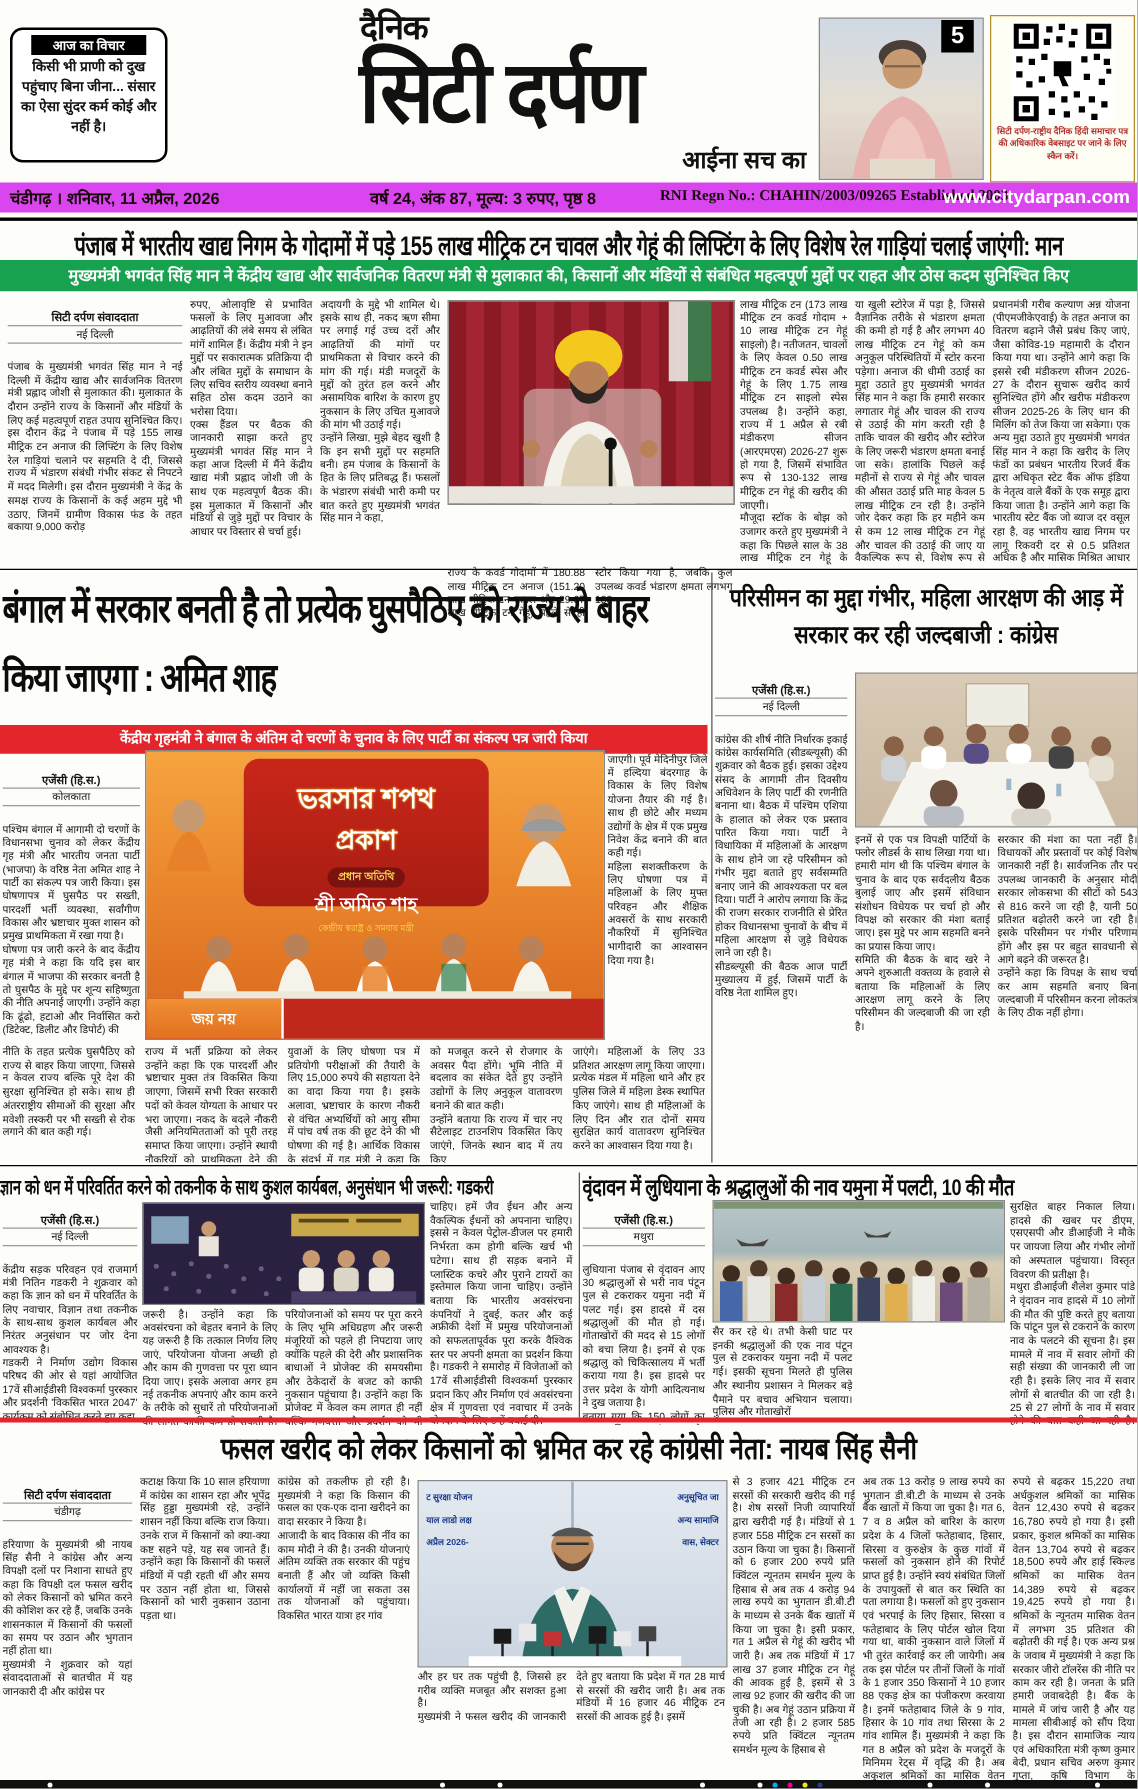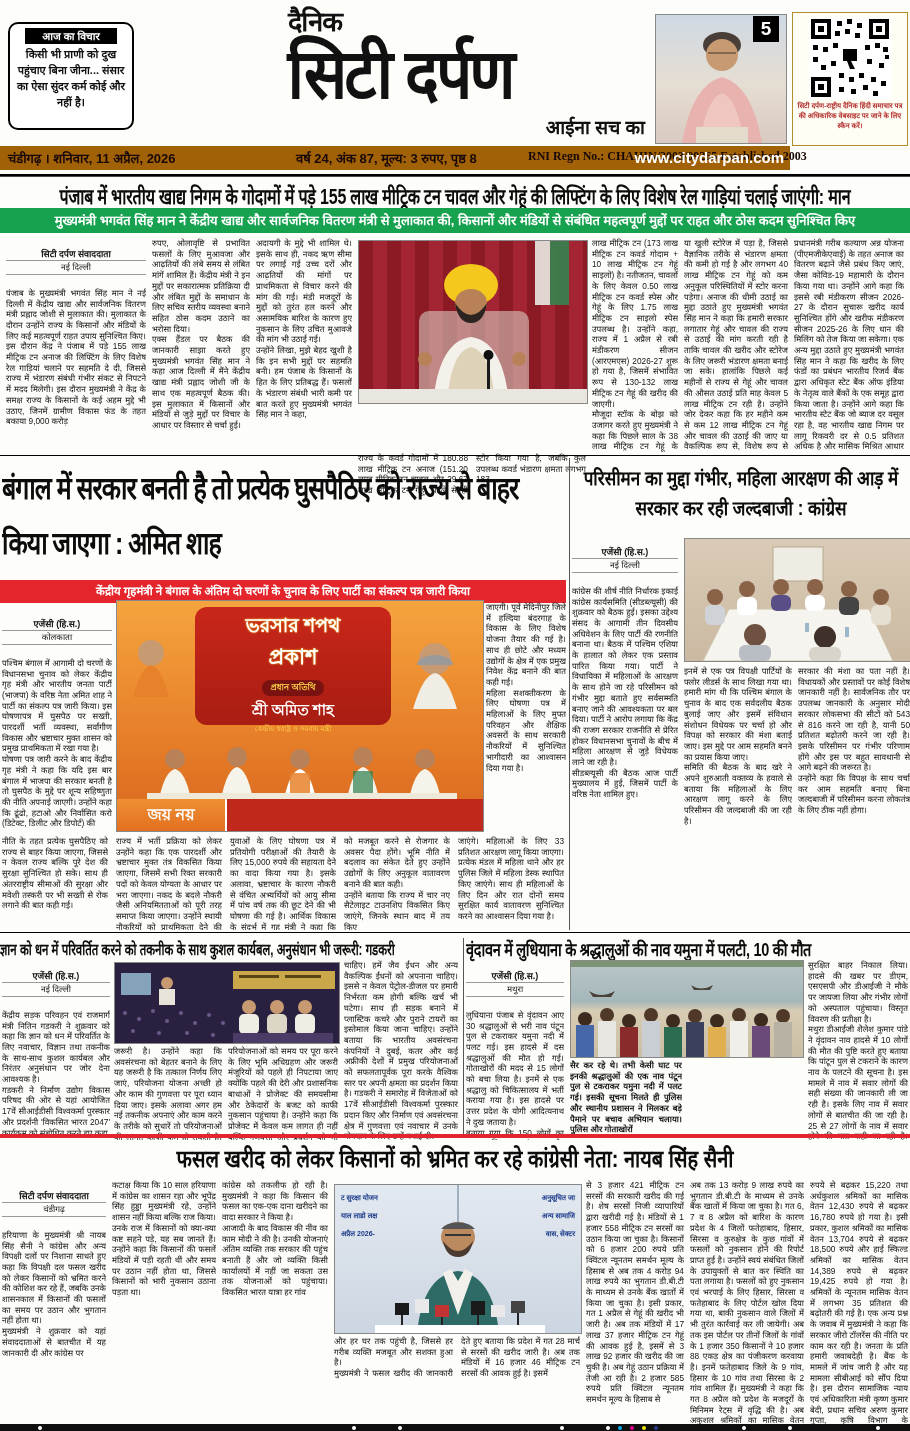--- a/index.html
+++ b/index.html
@@ -11,21 +11,21 @@
   .quote-title{display:block;margin:4px auto 0;width:92px;background:#000;color:#fff;font-size:10.5px;font-weight:bold;text-align:center;padding:1px 0;}
   .quote-text{display:block;padding:3px 6px;font-size:11px;font-weight:bold;text-align:center;line-height:1.45;}
   .pre-title{left:165px;top:2px;width:300px;text-align:center;font-size:27px;font-weight:800;letter-spacing:-1px;}
   .mast-title{left:150px;top:22px;width:500px;text-align:center;font-size:64px;font-weight:800;letter-spacing:-3px;line-height:1.5;transform:scaleY(1.08);transform-origin:top;white-space:nowrap;overflow:hidden;}
   .tagline{left:420px;top:114px;width:225px;text-align:right;font-size:19px;font-weight:bold;}
   .portrait{left:655px;top:14px;width:130px;height:128px;border:1px solid #999;overflow:hidden;background:linear-gradient(180deg,#cfd9e4 0%,#e6ded2 55%,#d9c9c2 100%);}
   .page-badge{left:753px;top:16px;width:26px;height:26px;background:#000;color:#fff;font-size:19px;font-weight:800;text-align:center;line-height:26px;z-index:3;}
   .qr-box{left:792px;top:12px;width:114px;height:132px;border:1px solid #b48c2a;background:#fffef4;text-align:center;}
   .qr-svg{display:block;margin:4px auto 2px;}
   .qr-caption{display:block;padding:0 4px;color:#b3302e;font-size:7px;line-height:1.4;font-weight:bold;}
-  .datebar{left:0;top:146px;width:790px;height:24px;background:#a16207;}
+  .datebar{left:0;top:146px;width:910px;height:24px;background:#d946ef;}
   .datebar span{position:absolute;top:3px;font-weight:800;font-size:13px;color:#190808;white-space:nowrap;}
   .d-city{left:8px;}
   .d-issue{left:296px;}
   .d-rni{left:528px;font-size:12px !important;font-family:Liberation Serif, serif;}
   .d-web{right:6px;color:#fff !important;font-size:15px !important;}
   
   .hl{font-weight:800;color:#0c0c0c;overflow:hidden;}
   .lead-hl{left:0;top:174px;width:910px;height:30px;font-size:16px;letter-spacing:-0.2px;white-space:nowrap;text-align:center;transform:scaleY(1.35);transform-origin:top;border-top:2px solid #000;padding-top:3px;}
   .green-bar{left:0;top:208px;width:910px;height:25px;background:#17a24f;color:#fff;font-weight:800;font-size:13px;text-align:center;line-height:25px;white-space:nowrap;overflow:hidden;}
   .red-bar{background:#e4252c;color:#fff;font-weight:800;text-align:center;white-space:nowrap;overflow:hidden;}
@@ -43,27 +43,27 @@
   .bl{white-space:normal;margin-bottom:2px;}
   .bl-name{font-weight:bold;text-align:center;font-size:9px;border-bottom:1px solid #999;padding-bottom:1px;}
   .bl-place{text-align:center;font-size:8.5px;border-bottom:1px solid #999;padding:1px 0;margin-bottom:2px;}
   .cap2{column-count:2;column-gap:8px;}
   
   .photo{position:absolute;border:1px solid #888;overflow:hidden;}
   .mann{background:repeating-linear-gradient(90deg,#8c1a24 0 14px,#a32533 14px 28px);}
   .flagstrip{position:absolute;right:18px;top:0;width:34px;height:64px;background:linear-gradient(90deg,#e9e9e2 0 45%,#37834f 45%);opacity:.9;}
   .rally{background:linear-gradient(180deg,#f5a43f 0%,#e8812a 55%,#d8671f 100%);}
   .rally-panel{position:absolute;left:78px;top:6px;width:196px;height:118px;background:linear-gradient(180deg,#c9261a,#a81d12);border-radius:12px;text-align:center;color:#fff;}
-  .rp-l1{font-size:19px;font-weight:800;color:#fff;text-shadow:0 0 2px #f9d423;margin-top:4px;}
+  .rp-l1{font-size:22px;font-weight:800;color:#fff;text-shadow:0 0 2px #f9d423;margin-top:14px;}
   .rp-l2{font-size:21px;font-weight:800;color:#fff;text-shadow:0 0 2px #f9d423;margin-top:-2px;}
   .rp-badge{display:inline-block;background:#7a1210;color:#ffd84d;font-size:8.5px;font-weight:bold;border-radius:8px;padding:1px 8px;margin-top:3px;}
   .rp-guest{font-size:15px;font-weight:800;color:#fff;margin-top:2px;}
   .rp-gsub{font-size:7px;color:#ffd84d;}
   .rally-strip{position:absolute;left:0;bottom:0;width:100%;height:32px;background:#c0271d;display:flex;align-items:center;}
-  .rs-left{width:108px;height:100%;background:linear-gradient(180deg,#ef8f33,#e2701f);color:#fff;font-size:16px;font-weight:800;text-align:center;line-height:32px;border-right:2px solid #fff;}
+  .rs-left{width:108px;height:100%;background:linear-gradient(180deg,#ef8f33,#e2701f);color:#fff;font-size:12px;font-weight:800;text-align:center;line-height:32px;border-right:2px solid #fff;}
   .rs-right{flex:1;color:#ffd84d;font-size:17px;font-weight:800;text-align:center;line-height:32px;}
   .cwc{background:linear-gradient(180deg,#d9cbb6 0%,#cbb9a2 100%);}
   .gadk{background:#2a2140;}
   .vrin{background:linear-gradient(180deg,#b9c6c9 0%,#a5b7ba 42%,#d8cdb4 52%,#c9bda3 100%);}
   .saini-ph{background:linear-gradient(180deg,#e3e9f0 0%,#ccd6e2 100%);}
   .bdtxt{position:absolute;font-size:7px;font-weight:bold;color:#1a3a8a;white-space:nowrap;}
   .footerbar{left:0;top:1424px;width:910px;height:7px;background:#101010;}
   .dot{position:absolute;top:1425.5px;width:4px;height:4px;border-radius:50%;}
 </style>
 </head>
@@ -369,21 +369,21 @@
           <rect x="137" y="66" width="18" height="30" fill="#e0b050"></rect>
         <circle cx="168" cy="54" r="7" fill="#503828"></circle>
           <rect x="159" y="60" width="18" height="36" fill="#f0efe9"></rect>
         <circle cx="190" cy="59" r="7" fill="#3d2b20"></circle>
           <rect x="181" y="65" width="18" height="31" fill="#6b4a7a"></rect>
         <circle cx="212" cy="55" r="7" fill="#503828"></circle>
           <rect x="203" y="61" width="18" height="35" fill="#b8b2a4"></rect>
       </g>
     </svg>
   </div>
-  <div class="col" style="left:570px;top:1060px;width:112px;height:80px;font-weight:bold;">सैर कर रहे थे। तभी केसी घाट पर इनकी श्रद्धालुओं की एक नाव पंटून पुल से टकराकर यमुना नदी में पलट गई। इसकी सूचना मिलते ही पुलिस और स्थानीय प्रशासन ने मिलकर बड़े पैमाने पर बचाव अभियान चलाया। पुलिस और गोताखोरों</div>
+  <div class="col" style="left:570px;top:1060px;width:112px;height:80px;">सैर कर रहे थे। तभी केसी घाट पर इनकी श्रद्धालुओं की एक नाव पंटून पुल से टकराकर यमुना नदी में पलट गई। इसकी सूचना मिलते ही पुलिस और स्थानीय प्रशासन ने मिलकर बड़े पैमाने पर बचाव अभियान चलाया। पुलिस और गोताखोरों</div>
   <div class="col" style="left:808px;top:960px;width:100px;height:180px;">सुरक्षित बाहर निकाल लिया। हादसे की खबर पर डीएम, एसएसपी और डीआईजी ने मौके पर जायजा लिया और गंभीर लोगों को अस्पताल पहुंचाया। विस्तृत विवरण की प्रतीक्षा है।
 मथुरा डीआईजी शैलेश कुमार पांडे ने वृंदावन नाव हादसे में 10 लोगों की मौत की पुष्टि करते हुए बताया कि पांटून पुल से टकराने के कारण नाव के पलटने की सूचना है। इस मामले में नाव में सवार लोगों की सही संख्या की जानकारी ली जा रही है। इसके लिए नाव में सवार लोगों से बातचीत की जा रही है। 25 से 27 लोगों के नाव में सवार होने की बात कही जा रही है। रेस्क्यू ऑपरेशन चल रहा है।</div>
 
   <div class="abs red-rule"></div>
   <div class="abs hl saini-hl">फसल खरीद को लेकर किसानों को भ्रमित कर रहे कांग्रेसी नेता: नायब स‍िंह सैनी</div>
 
   <div class="col" style="left:2px;top:1180px;width:104px;height:244px;">
     <div class="bl">
       <div class="bl-name">सिटी दर्पण संवाददाता</div>
       <div class="bl-place">चंडीगढ़</div>

